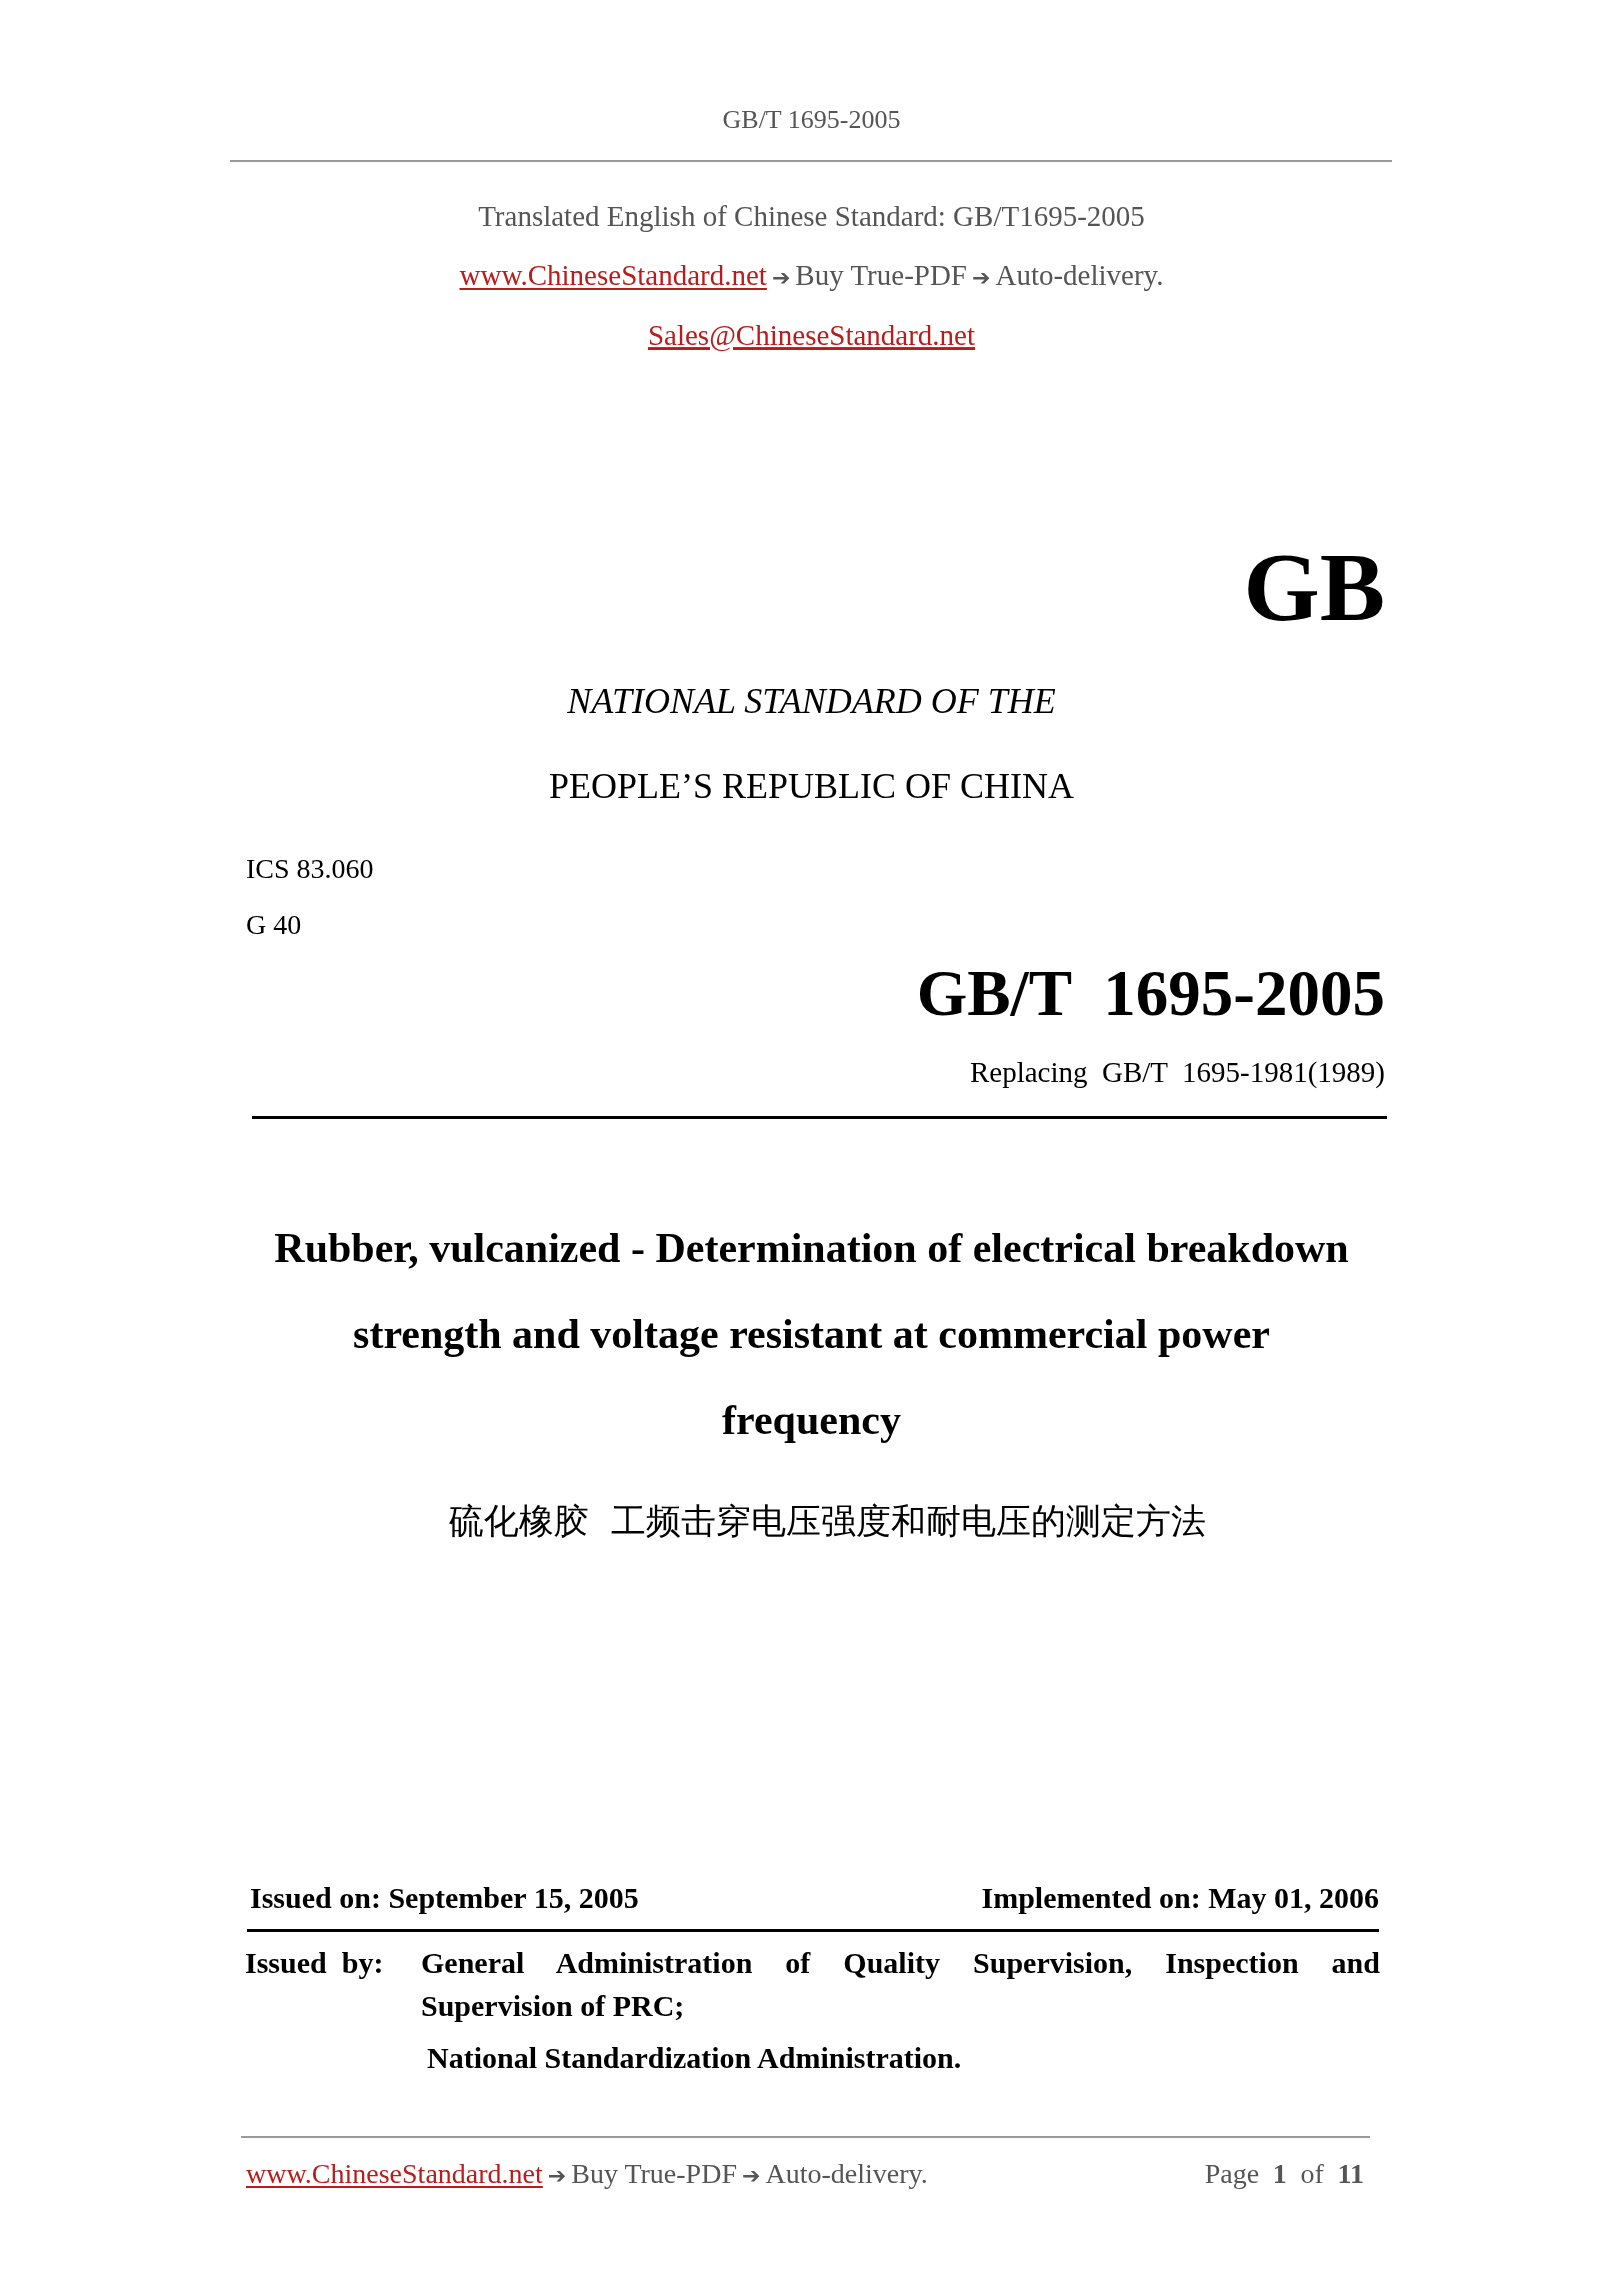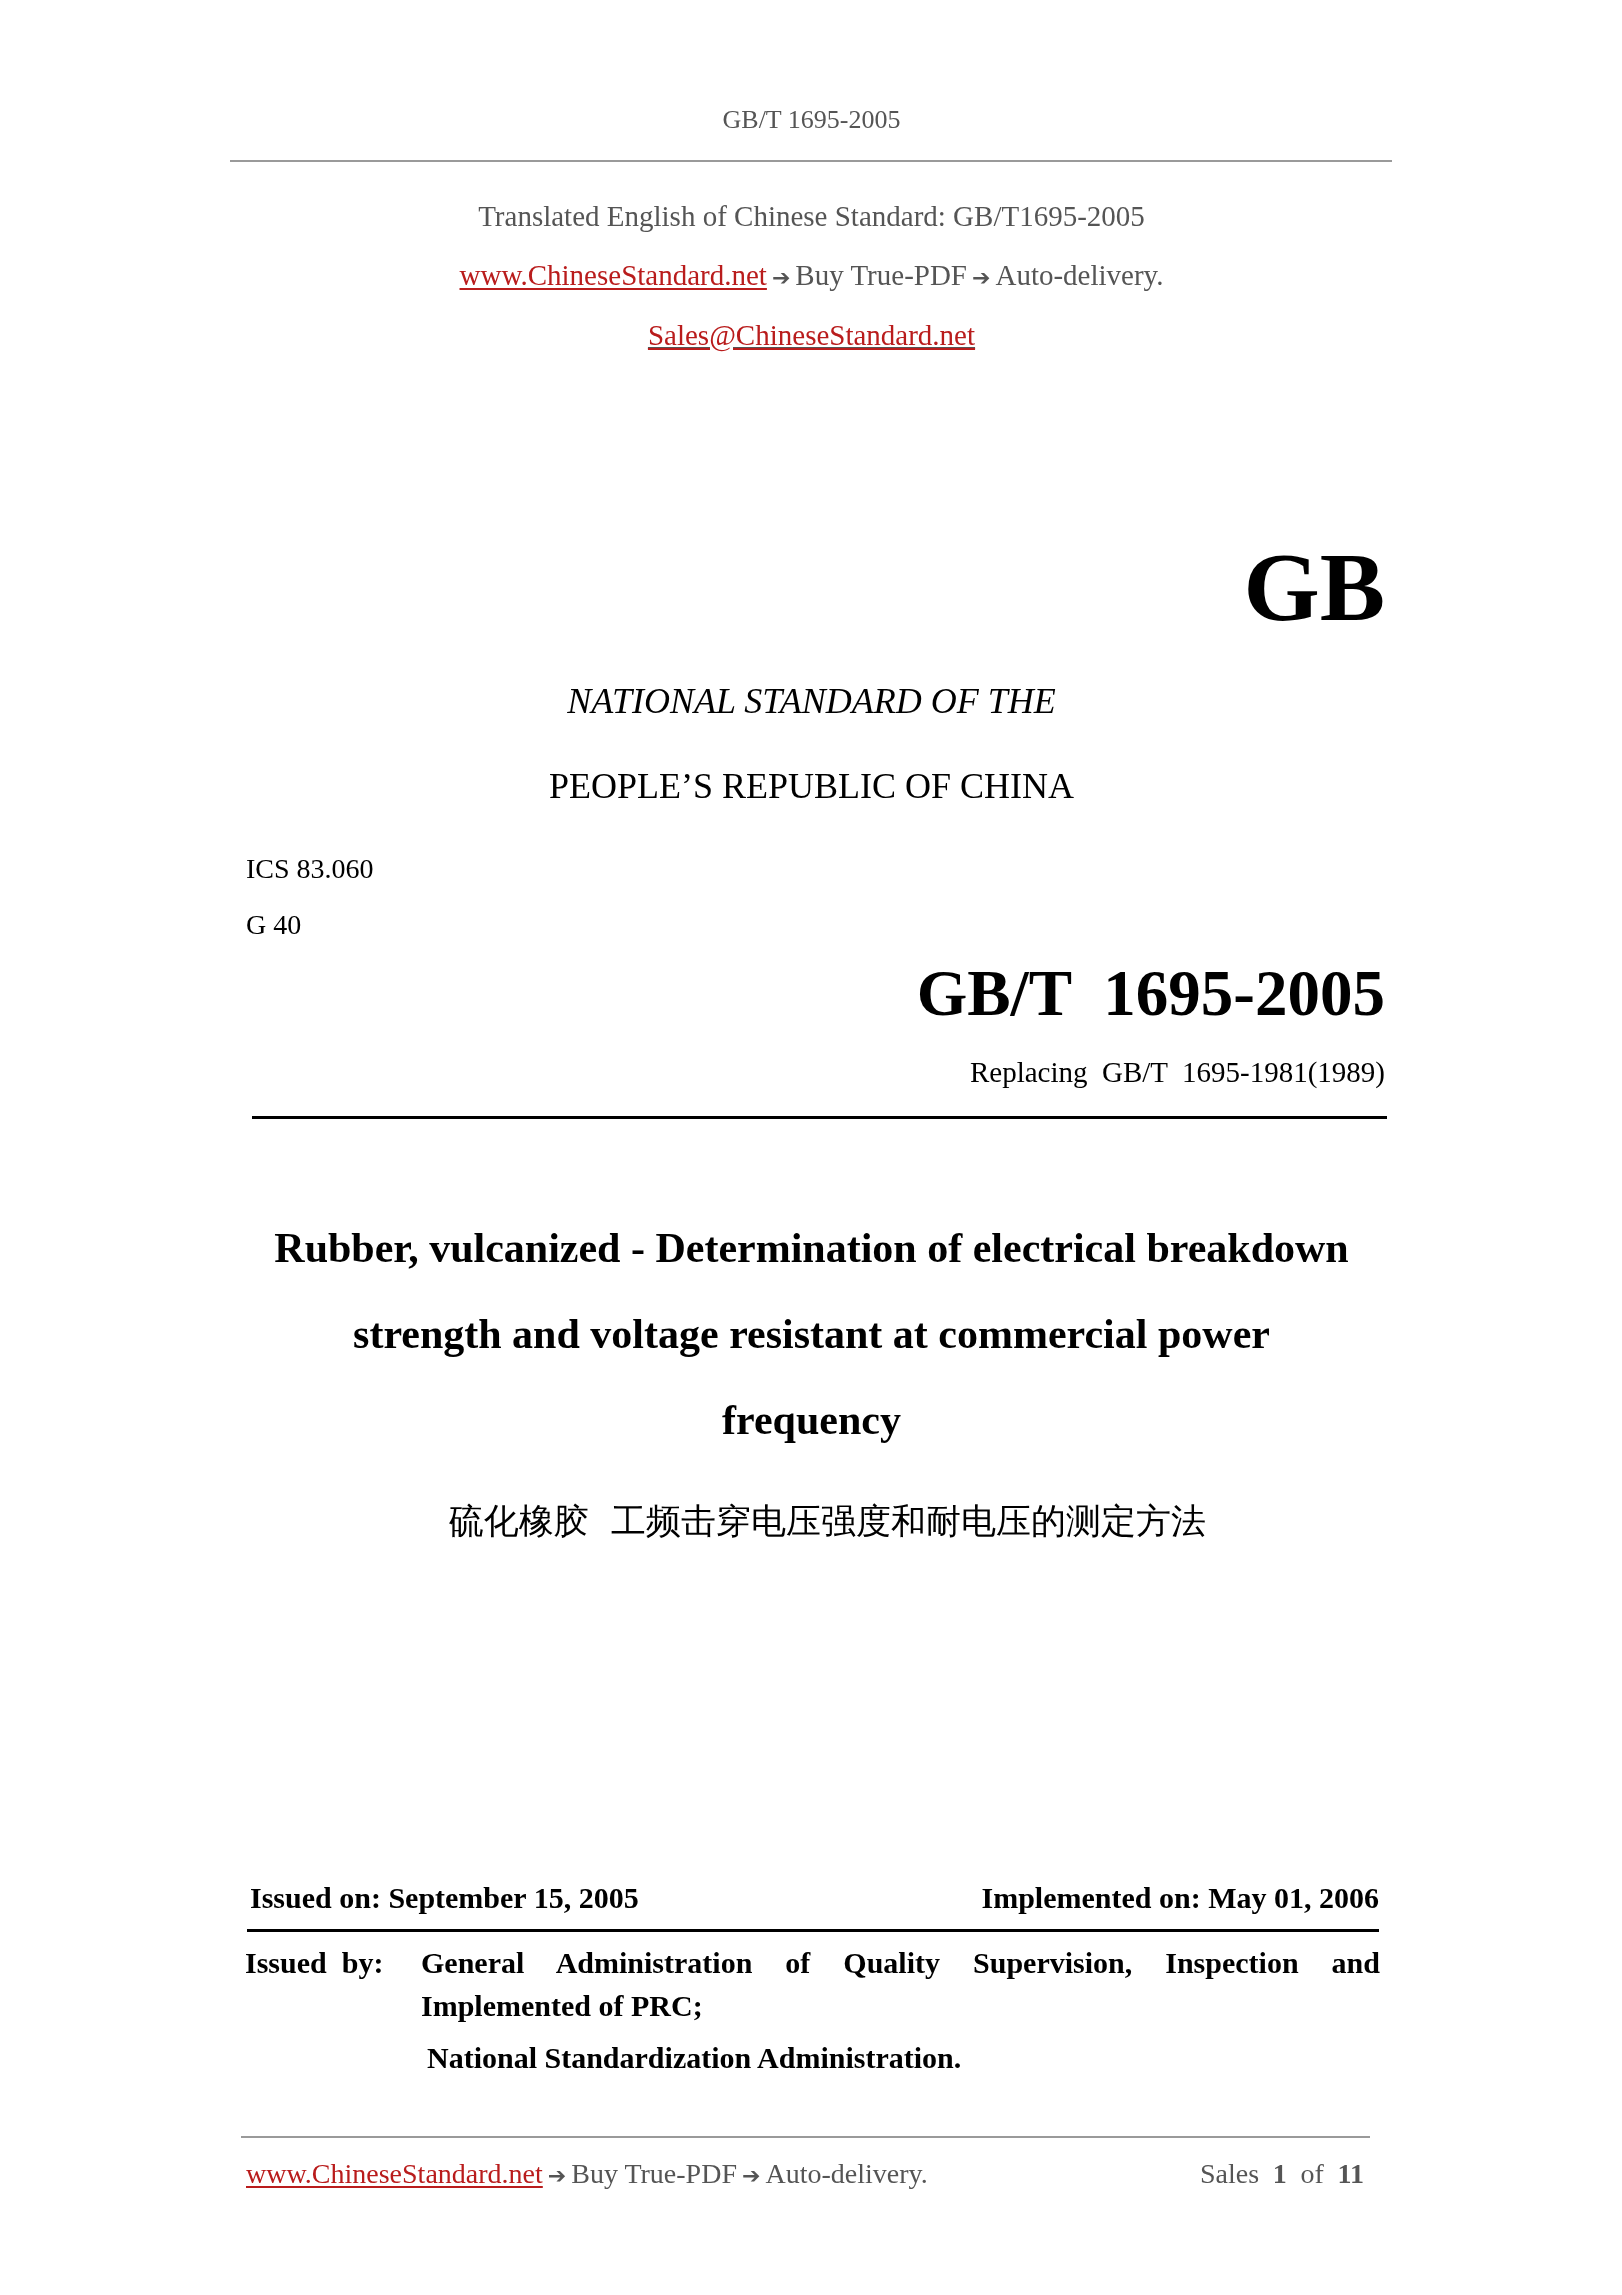--- a/index.html
+++ b/index.html
@@ -48,26 +48,26 @@
 <div class="abs center bold" style="top:1310px; font-size:42px;">strength and voltage resistant at commercial power</div>
 <div class="abs center bold" style="top:1396px; font-size:42px;">frequency</div>
 <div class="abs center" style="top:1498px; font-size:35px; font-family:'DejaVu Sans', sans-serif; white-space:pre;padding-left:16px;">硫化橡胶  工频击穿电压强度和耐电压的测定方法</div>
 
 <div class="abs bold" style="left:250px; top:1881px; font-size:30px;">Issued on: September 15, 2005</div>
 <div class="abs bold" style="right:244px; top:1881px; font-size:30px;">Implemented on: May 01, 2006</div>
 <div class="rule-thick" style="left:247px; width:1132px; top:1929px;"></div>
 
 <div class="abs bold" style="left:245px; top:1946px; font-size:30px; white-space:pre;">Issued  by:</div>
 <div class="abs bold" style="left:421px; top:1946px; width:959px; font-size:30px; text-align:justify; text-align-last:justify; white-space:pre;">General  Administration  of  Quality  Supervision,  Inspection  and</div>
-<div class="abs bold" style="left:421px; top:1989px; font-size:30px;">Implemented of PRC;</div>
+<div class="abs bold" style="left:421px; top:1989px; font-size:30px;">Supervision of PRC;</div>
 <div class="abs bold" style="left:427px; top:2041px; font-size:30px;">National Standardization Administration.</div>
 
 <div class="rule-thin" style="left:241px; width:1129px; top:2136px;"></div>
 <div class="abs gray" style="left:246px; top:2158px; font-size:28px;">
   <a class="link">www.ChineseStandard.net</a><span class="arrow">➔</span><span>Buy True-PDF</span><span class="arrow">➔</span><span>Auto-delivery.</span>
 </div>
 <div class="abs gray" style="right:259px; top:2158px; font-size:28px;">
-  <span>Sales</span>
+  <span>Page</span>
   <span class="bold" style="margin:0 6.7px;">1</span>
   <span>of</span>
   <span class="bold" style="margin-left:6.7px;">11</span>
 </div>
 
 
 </body></html>

